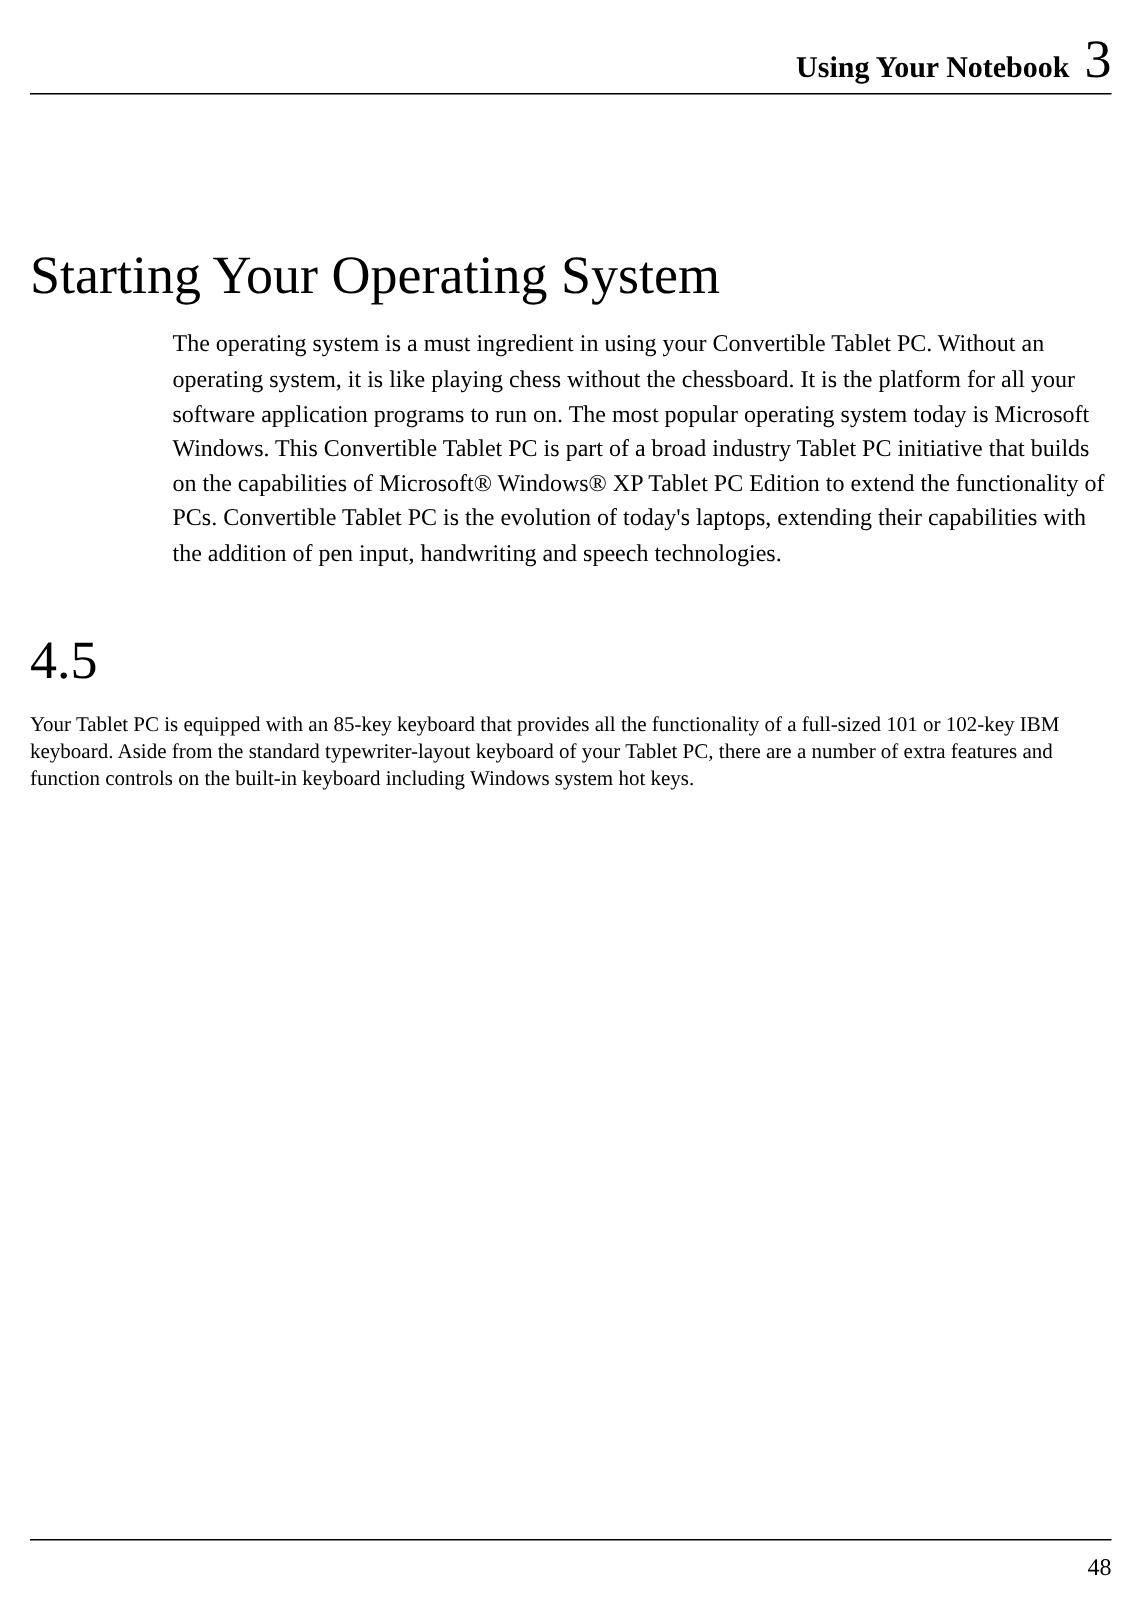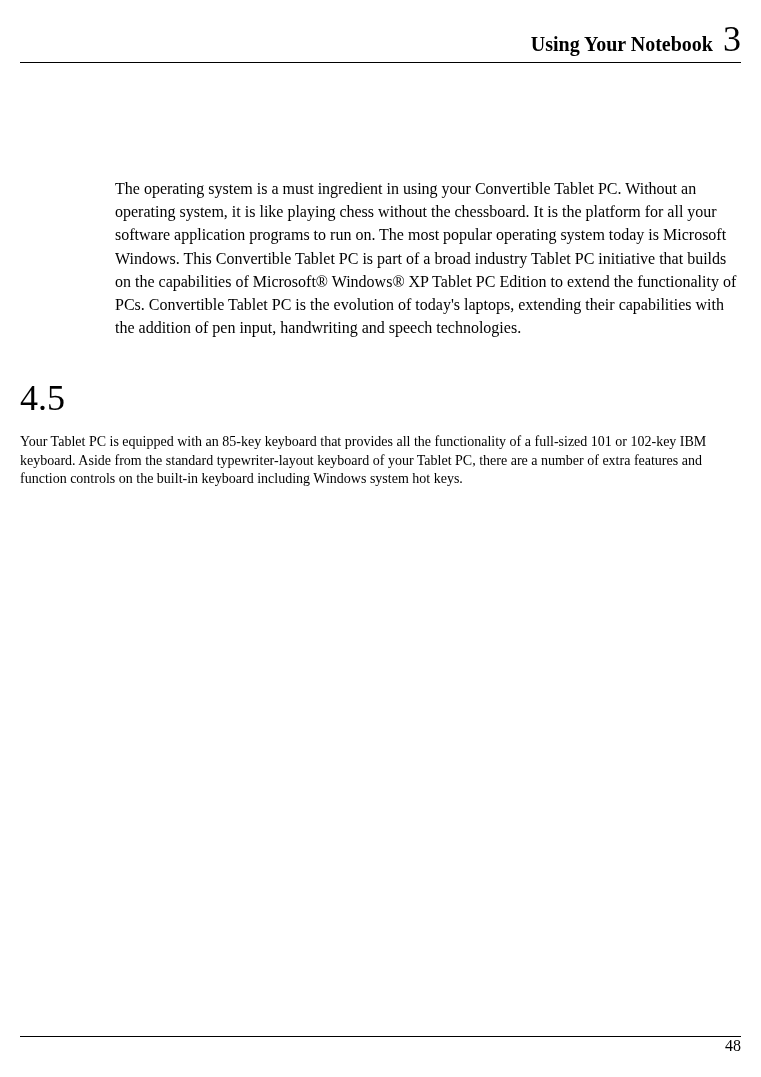--- a/index.html
+++ b/index.html
@@ -68,34 +68,35 @@
       line-height: 1.3;
       font-family: "Times New Roman", Times, serif;
     }
     .footer {
       position: absolute;
       bottom: 22px;
       left: 20px;
       right: 20px;
       border-top: 1px solid #000;
       text-align: right;
-      padding-top: 0;
+      padding-top: 10px;
       font-size: 16px;
     }
   </style>
 </head>
 <body>
 
 <div class="header">
   <span class="header-text">Using Your Notebook</span>
   <span class="header-num">3</span>
 </div>
 
 <div class="section">
   <div class="section-header">
+    <div class="section-title">Starting Your Operating System</div>
   </div>
   <div class="body-text indented">The operating system is a must ingredient in using your Convertible Tablet PC. Without an operating system, it is like playing chess without the chessboard. It is the platform for all your software application programs to run on. The most popular operating system today is Microsoft Windows. This Convertible Tablet PC is part of a broad industry Tablet PC initiative that builds on the capabilities of Microsoft® Windows® XP Tablet PC Edition to extend the functionality of PCs. Convertible Tablet PC is the evolution of today's laptops, extending their capabilities with the addition of pen input, handwriting and speech technologies.</div>
 </div>
 
 <div class="section">
   <div class="section-header">
     <div class="section-num">4.5</div>
   </div>
   <div class="body-text-2">Your Tablet PC is equipped with an 85-key keyboard that provides all the functionality of a full-sized 101 or 102-key IBM keyboard. Aside from the standard typewriter-layout keyboard of your Tablet PC, there are a number of extra features and function controls on the built-in keyboard including Windows system hot keys.</div>
 </div>

